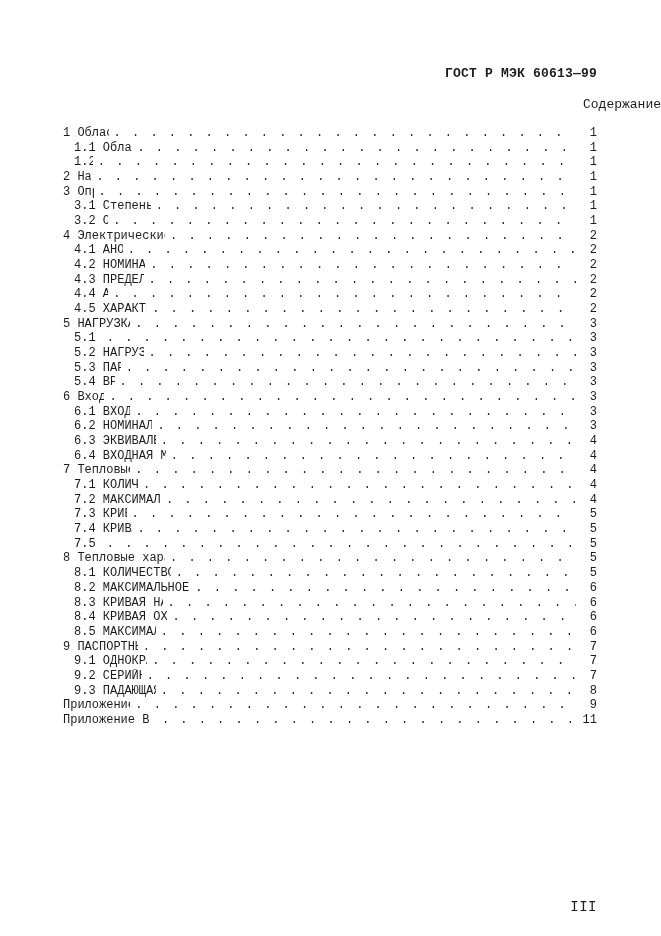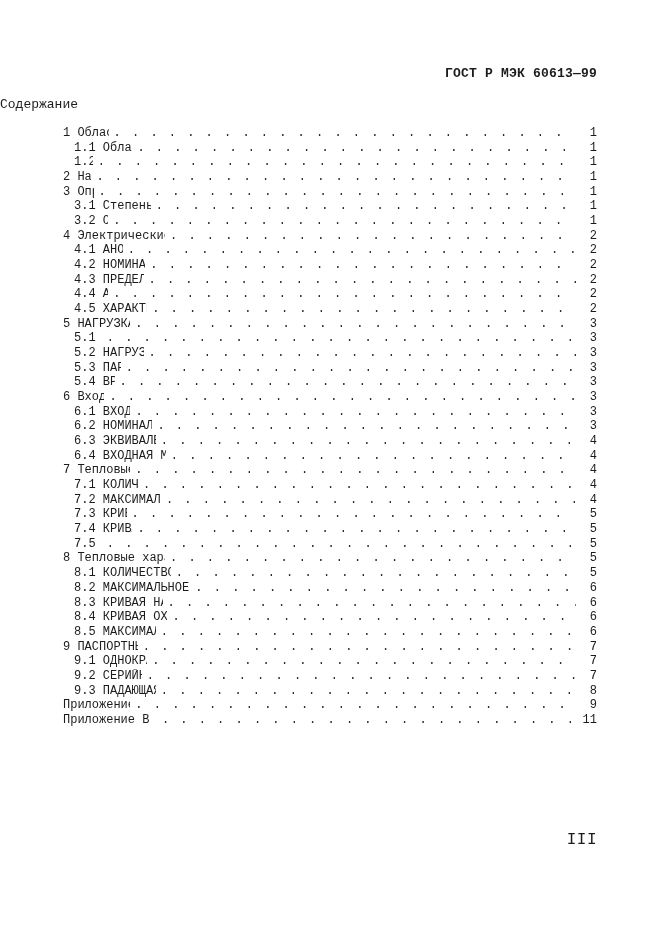--- a/index.html
+++ b/index.html
@@ -23,21 +23,21 @@
     font-size: 13px;
     font-weight: bold;
     letter-spacing: 0.2px;
     white-space: nowrap;
   }
   .toc-title {
     position: absolute;
     top: 97px;
     left: 0;
     width: 100%;
-    text-align: left;
+    text-align: right;
     font-size: 13px;
   }
   .toc {
     position: absolute;
     top: 126px;
     left: 63px;
     right: 64px;
   }
   .toc-row {
     display: flex;
@@ -69,23 +69,23 @@
     content: ". . . . . . . . . . . . . . . . . . . . . . . . . . . . . . . . . . . . . . . . . . . . . . . . . . . . . . . . . . . . . . . . . . . . . . . . . . . . . . . .";
     word-spacing: 4px;
   }
   .toc-page {
     flex: 0 0 auto;
     min-width: 16px;
     text-align: right;
   }
   .folio {
     position: absolute;
-    top: 831px;
+    top: 899px;
     right: 64px;
-    font-size: 16px;
+    font-size: 14px;
     letter-spacing: 0.5px;
   }
 </style>
 </head>
 <body>
 
 <div class="page">
   <div class="doc-code">ГОСТ Р МЭК 60613—99</div>
 
   <div class="toc-title">Содержание</div>

